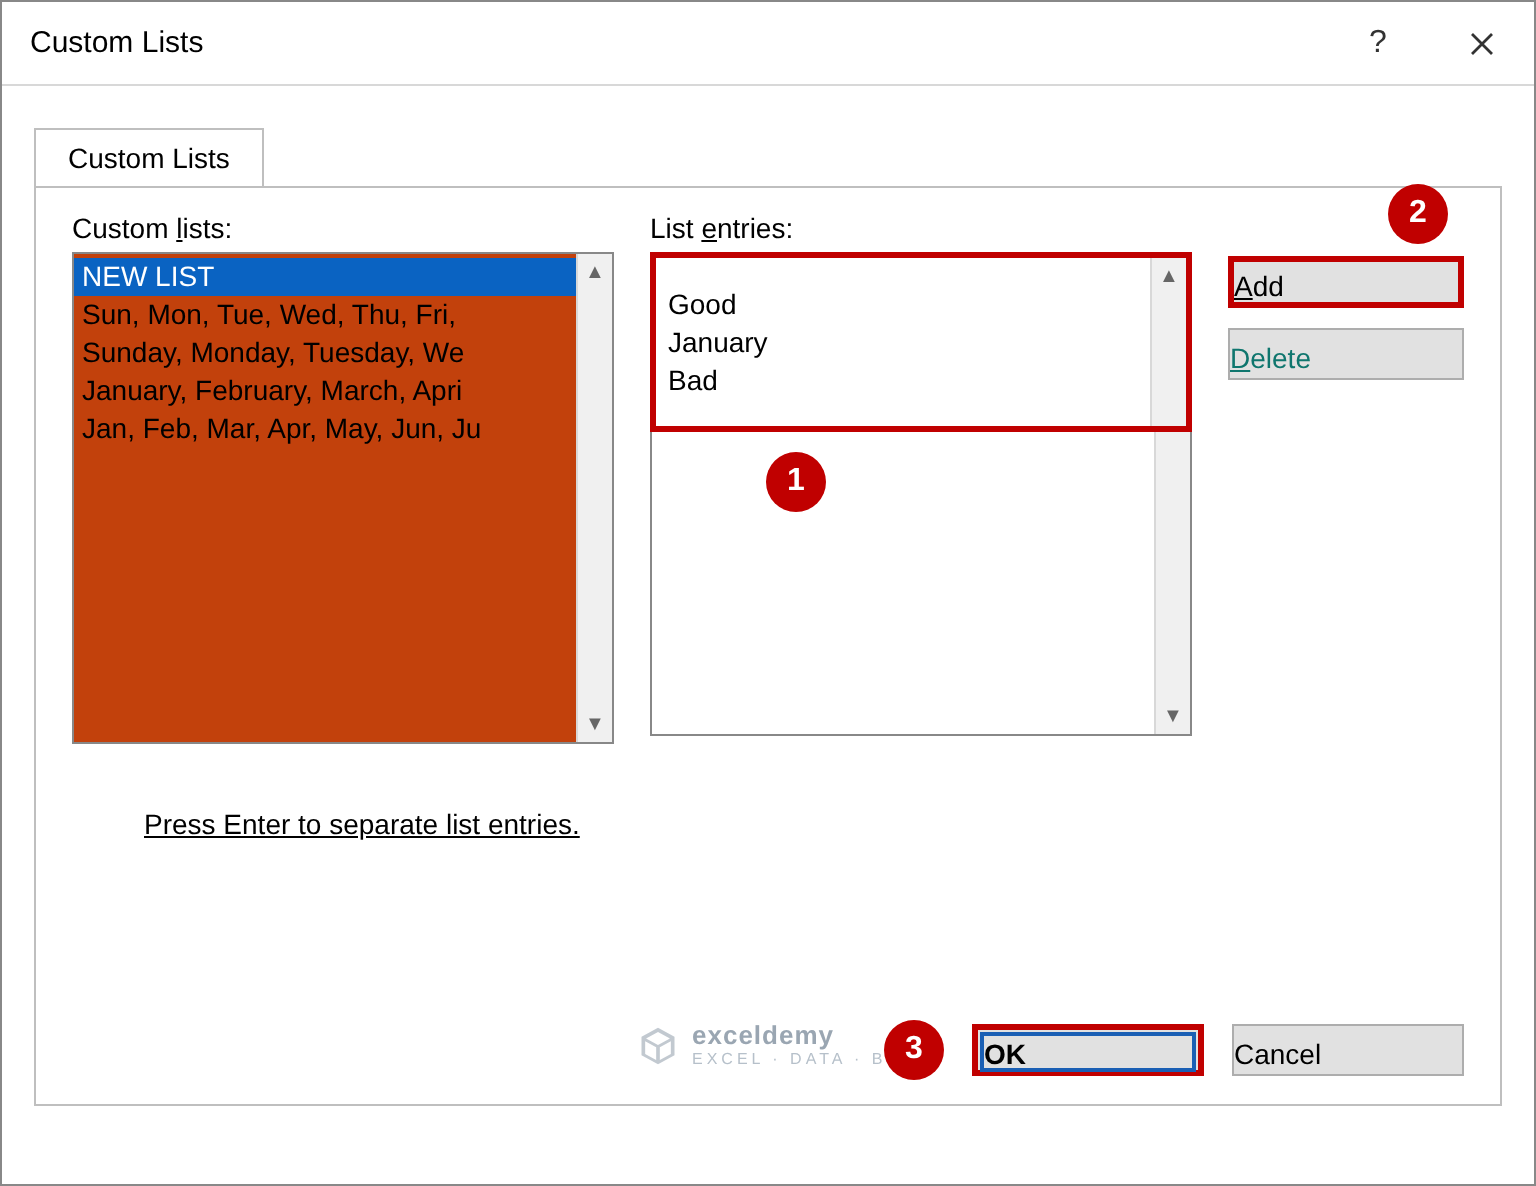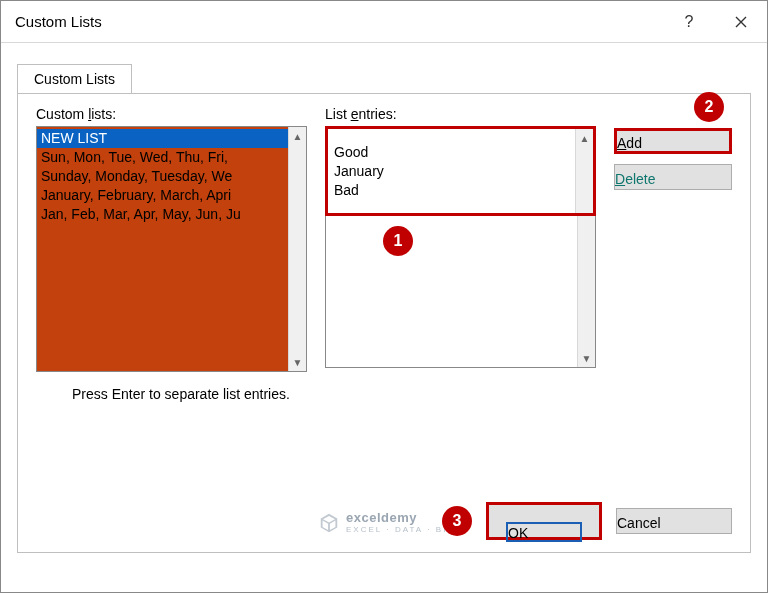--- a/index.html
+++ b/index.html
@@ -115,21 +115,21 @@
     display: block;
     width: 118px;
     height: 26px;
     border: 1px solid #adadad;
     background: #e1e1e1;
     line-height: 28px;
     margin-bottom: 10px;
   }
   .btn.disabled { color: #0f766e; }
   .btn.hl { border: 3px solid #c00000; line-height: 24px; }
-  .hint { margin-top: 14px; padding-left: 36px; }
+  .hint { margin-top: 32px; padding-left: 36px; text-decoration: underline; }
   .footer {
     position: absolute;
     bottom: 12px;
     right: 18px;
     display: flex;
     gap: 14px;
     align-items: center;
   }
   .footer .btn { margin-bottom: 0; width: 116px; }
   .ok-btn { border: 3px solid #c00000; background: #e1e1e1; }
@@ -247,19 +247,19 @@
           <path fill="#9aa6b2" d="M12 2 3 7v10l9 5 9-5V7l-9-5zm0 2.3 6.5 3.6L12 11.5 5.5 7.9 12 4.3zM5 9.4l6 3.3v7L5 16.4v-7zm8 10.3v-7l6-3.3v7l-6 3.3z"></path>
         </svg>
       <div>
         <div class="brand">exceldemy</div>
         <div class="sub">EXCEL · DATA · BI</div>
       </div>
     </div>
 
     <div class="footer">
       <div class="badge" style="position:static;">3</div>
-      <div class="btn ok-btn" style="padding:16px;">
+      <div class="btn ok-btn" style="padding:0;font-weight:bold;">
         <div class="ok-inner">OK</div>
       </div>
       <div class="btn">Cancel</div>
     </div>
   </div>
 </div>
 
 </body></html>

